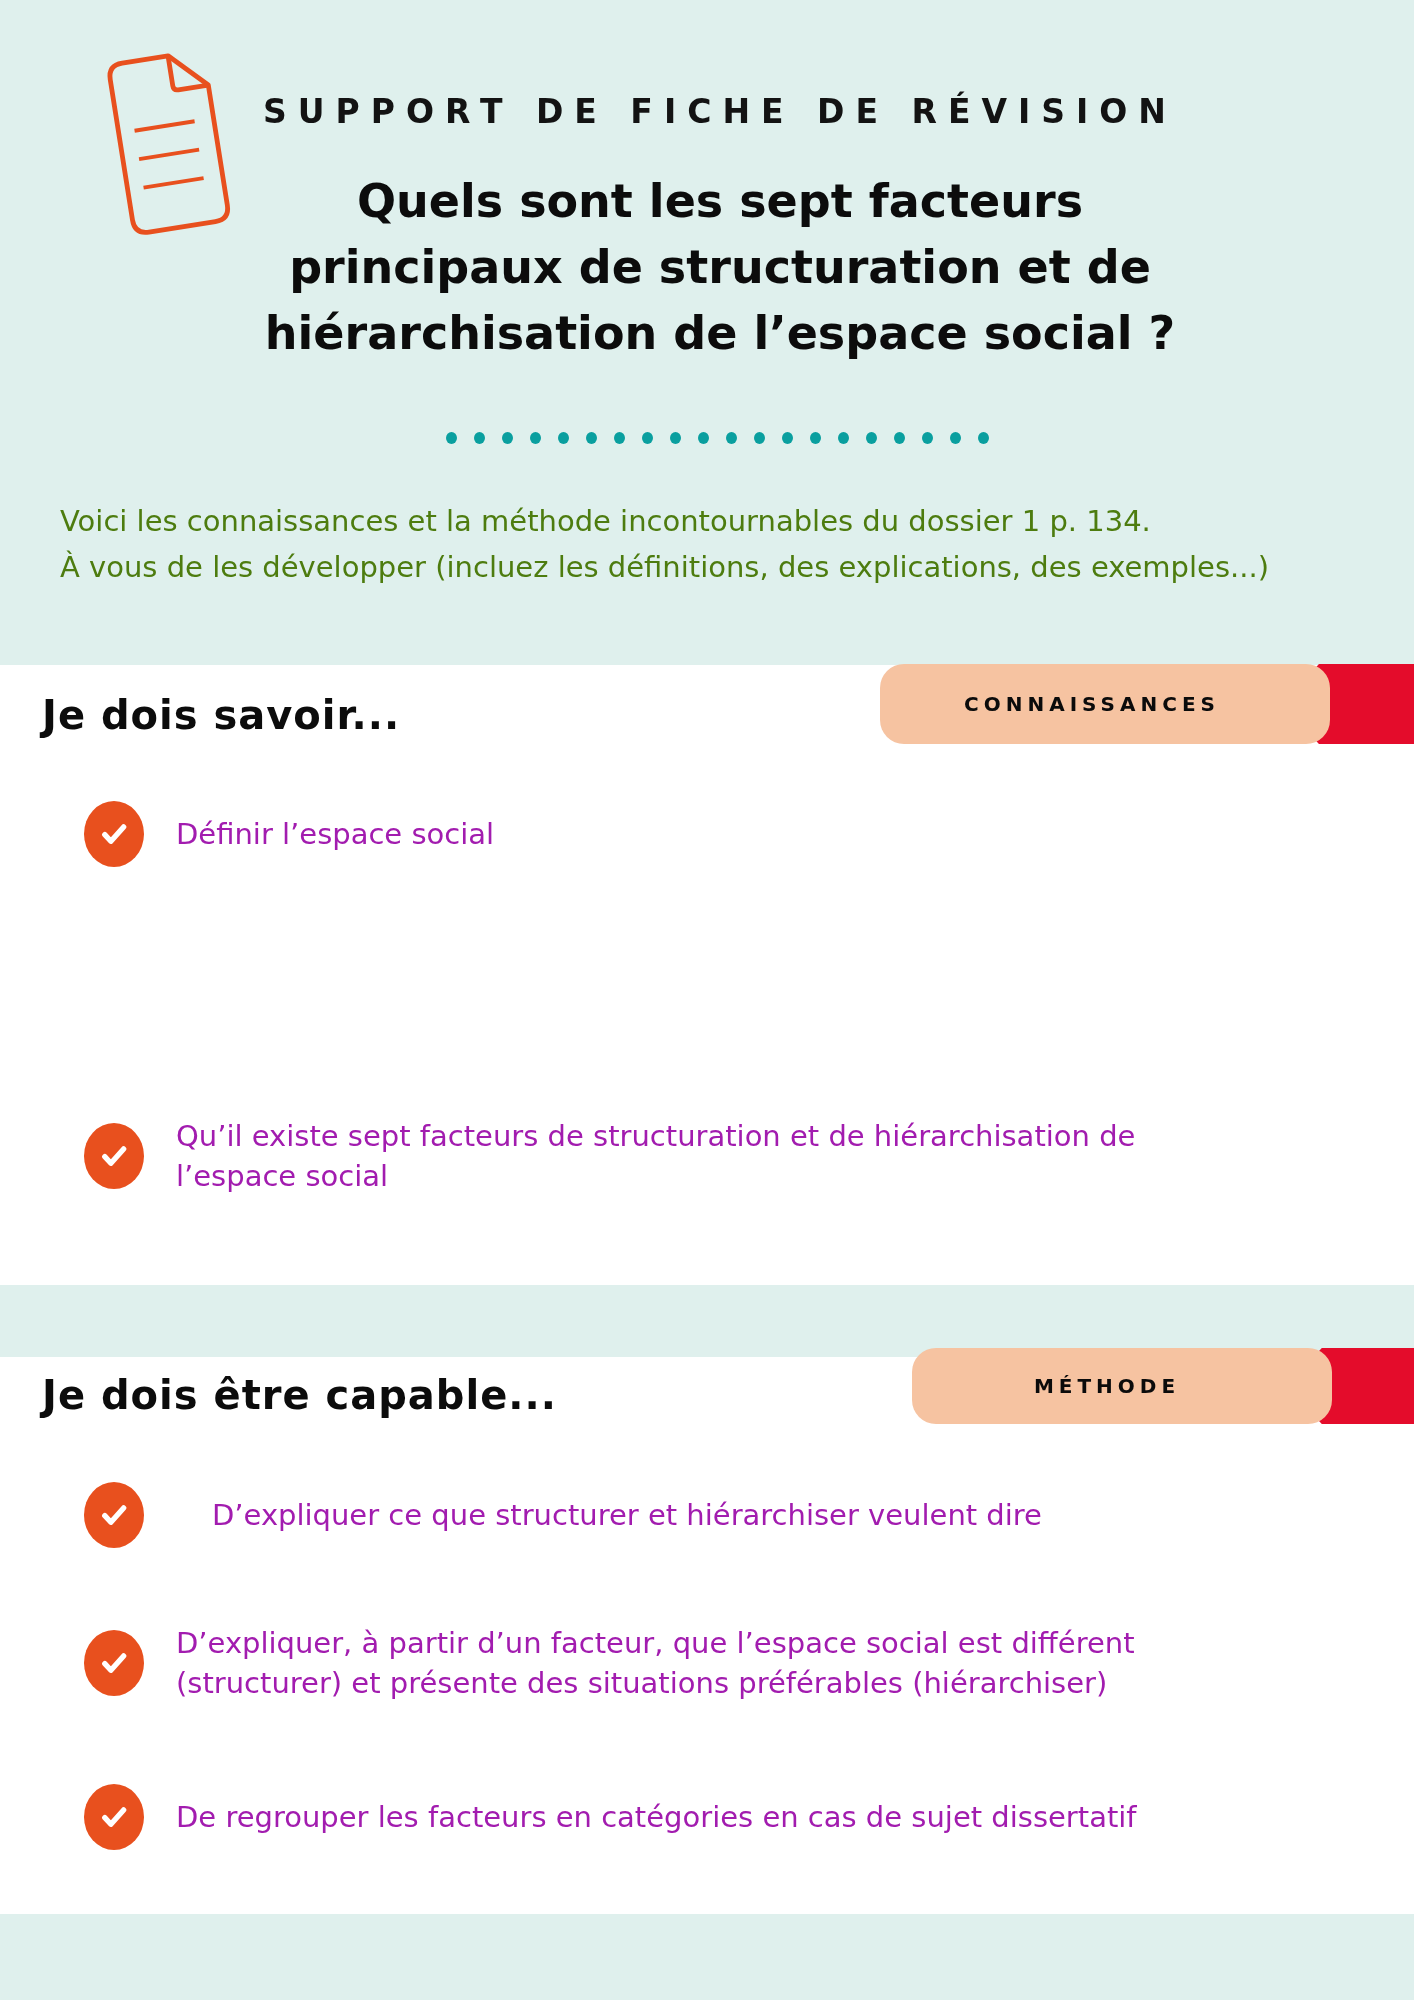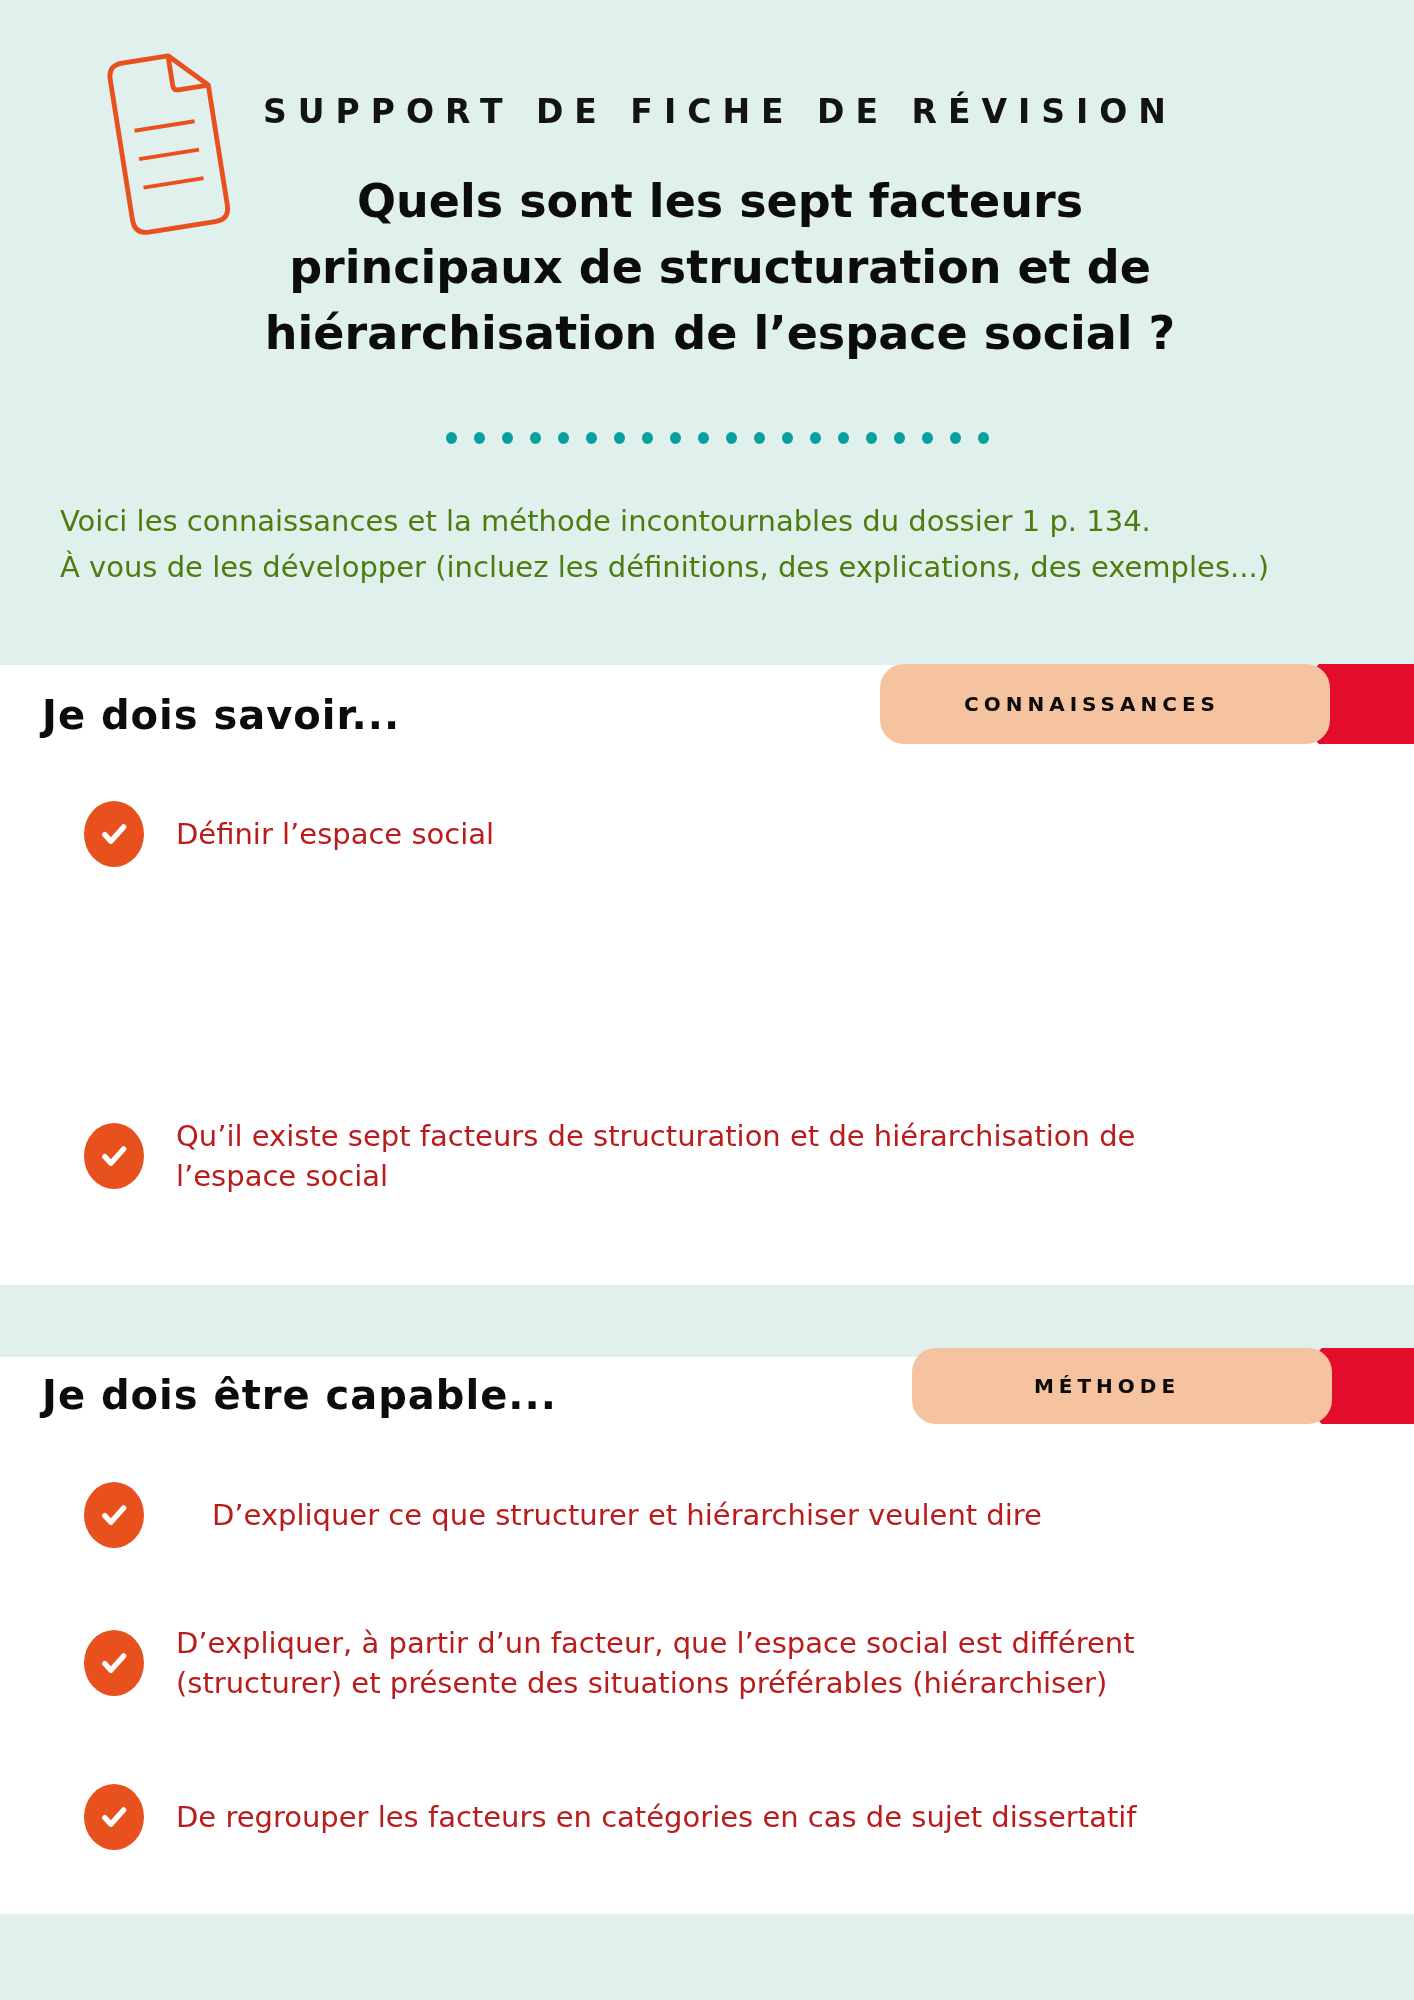--- a/index.html
+++ b/index.html
@@ -54,21 +54,21 @@
   .tag-1{left:1282px;top:664px;width:132px;height:80px;}
   .tag-2{left:1286px;top:1348px;width:128px;height:76px;}
 
   
   .row{position:absolute;left:84px;display:flex;align-items:center;height:66px;}
   .check{
     width:60px;height:66px;border-radius:50%;background:var(--orange,#e8501e);
     display:flex;align-items:center;justify-content:center;flex:0 0 auto;
   }
   .row-text{
-    margin-left:32px;font-size:29px;line-height:40px;color:#b91c1c;
+    margin-left:32px;font-size:29px;line-height:40px;color:#a21caf;
   }
   .r1{top:801px;} .r2{top:957px;} .r3{top:1123px;}
   .r4{top:1482px;gap:36px;} .r5{top:1630px;} .r6{top:1784px;}
   .w980{max-width:980px;} .w1000{max-width:1000px;}
 </style>
 </head>
 <body>
 
 <div class="page">
 

